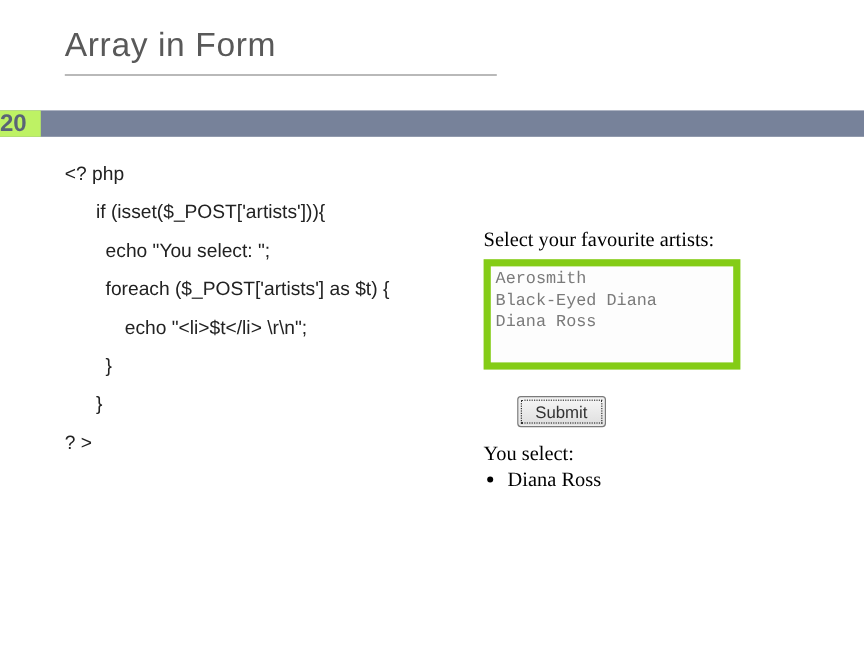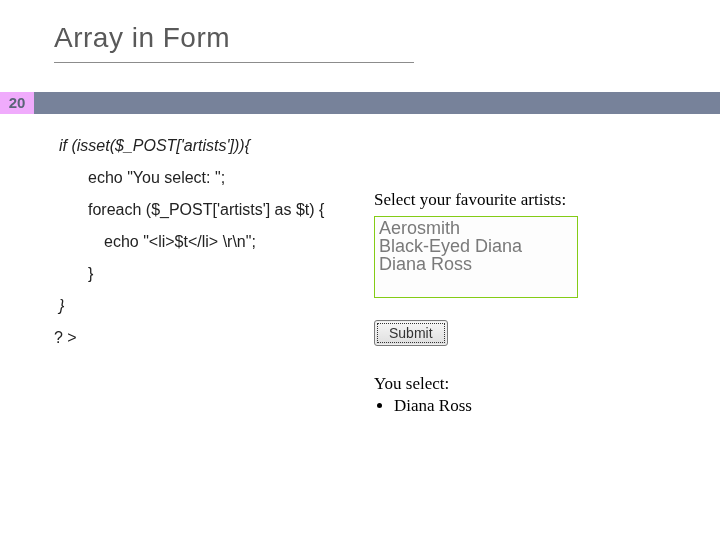--- a/index.html
+++ b/index.html
@@ -40,85 +40,85 @@
     width: 720px;
     height: 22px;
     background: #77829a;
   }
   .pagenum-box {
     position: absolute;
     left: 0;
     top: 92px;
     width: 34px;
     height: 22px;
-    background: #f0abfc;
+    background: #bef264;
     color: #5a6477;
-    font-size: 15px;
-    text-align: center;
+    font-size: 20px;
     line-height: 22px;
     font-weight: bold;
   }
   .code-block {
     position: absolute;
     left: 54px;
     top: 130px;
     width: 310px;
     font-size: 16px;
     color: #222;
     line-height: 2.0;
   }
-  .ind1 { margin-left: 5px; font-style: italic; }
+  .ind1 { margin-left: 26px; }
   .ind2 { margin-left: 34px; }
   .ind3 { margin-left: 50px; }
 
   .demo {
     position: absolute;
-    left: 374px;
+    left: 403px;
     top: 190px;
     width: 290px;
     font-family: "Times New Roman", Times, serif;
     color: #000;
   }
   .demo-label {
     font-size: 17px;
     margin-bottom: 6px;
   }
   .listbox {
-    border: 1px solid #84cc16;
+    border: 6px solid #84cc16;
     background: #fdfdfd;
     width: 198px;
     height: 78px;
     overflow: hidden;
-    font-family: Liberation Sans, sans-serif;
-    font-size: 18px;
+    font-family: Liberation Mono, monospace;
+    font-size: 14px;
     color: #7a7a7a;
     padding: 2px 0 0 4px;
     line-height: 18px;
   }
   .listbox div { white-space: nowrap; }
   .submit-wrap {
     margin-top: 22px;
+    margin-left: 28px;
   }
   .submit-btn {
     display: inline-block;
     border: 1px solid #7a7a7a;
     border-radius: 3px;
     background: linear-gradient(#f7f7f7, #dedede);
     padding: 4px 14px;
     font-family: Tahoma, Arial, sans-serif;
     font-size: 14px;
     color: #333;
     box-shadow: 0 0 0 1px #eee inset;
   }
   .submit-btn.focus {
     outline: 1px dotted #333;
     outline-offset: -4px;
   }
   .output {
-    margin-top: 28px;
+    margin-top: 12px;
     font-family: "Times New Roman", Times, serif;
     font-size: 17px;
   }
   .output ul {
     margin: 2px 0 0 0;
     padding-left: 20px;
   }
   .output li {
     list-style-type: disc;
   }
@@ -128,20 +128,21 @@
 
 <div class="slide">
 
   <div class="title">Array in Form</div>
   <div class="title-underline"></div>
 
   <div class="pagenum-bar"></div>
   <div class="pagenum-box">20</div>
 
   <div class="code-block">
+    <div>&lt;? php</div>
     <div class="ind1">if (isset($_POST['artists'])){</div>
     <div class="ind2">echo "You select: ";</div>
     <div class="ind2">foreach ($_POST['artists'] as $t) {</div>
     <div class="ind3">echo "&lt;li&gt;$t&lt;/li&gt; \r\n";</div>
     <div class="ind2">}</div>
     <div class="ind1">}</div>
     <div>? &gt;</div>
   </div>
 
   <div class="demo">

